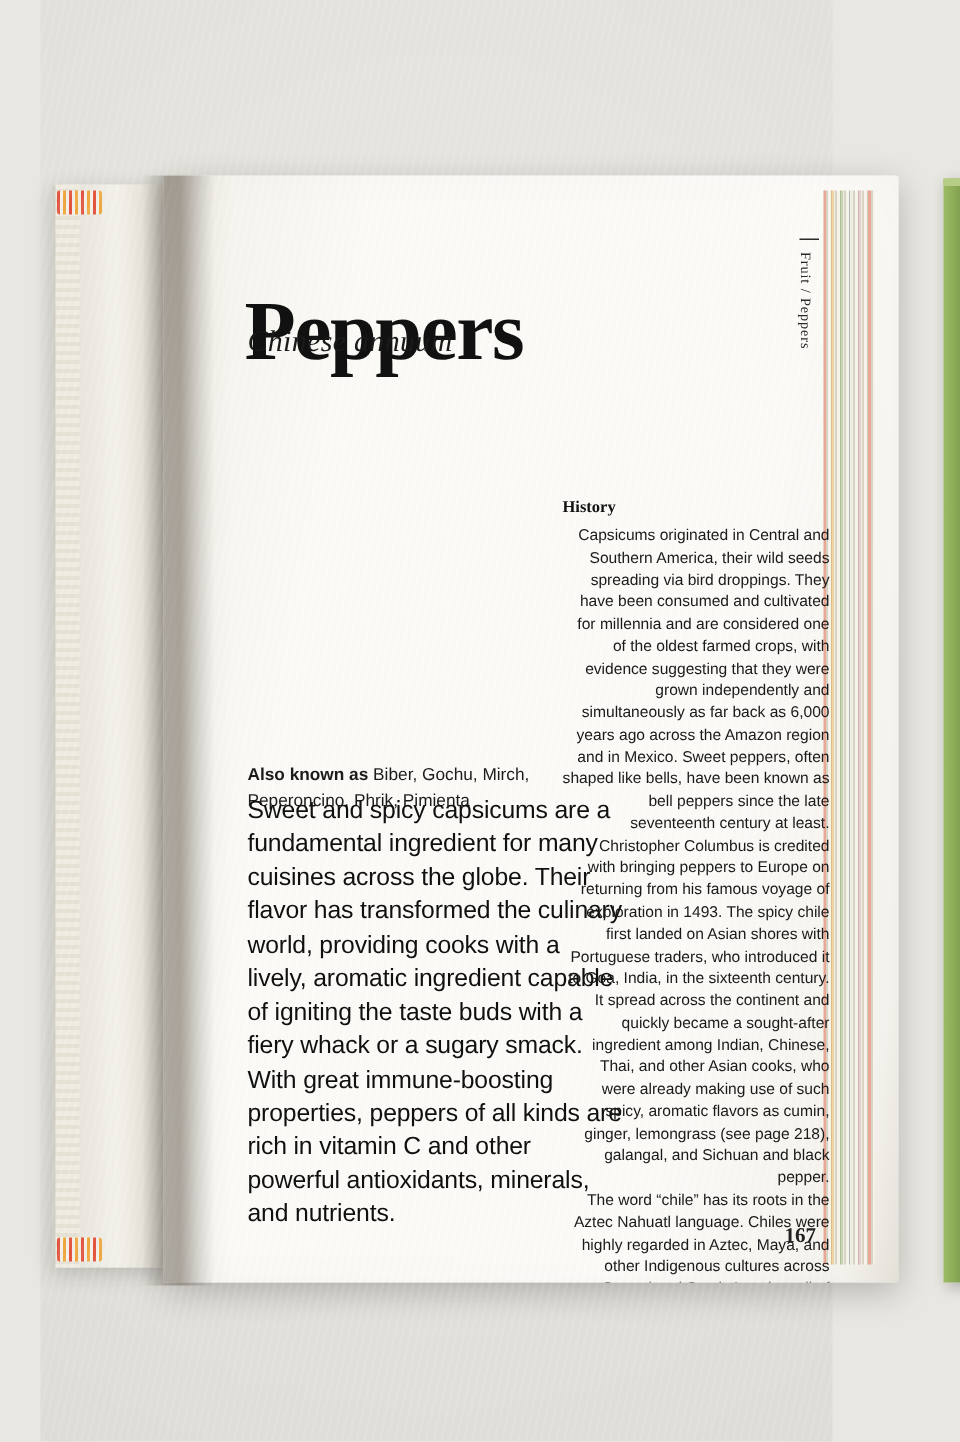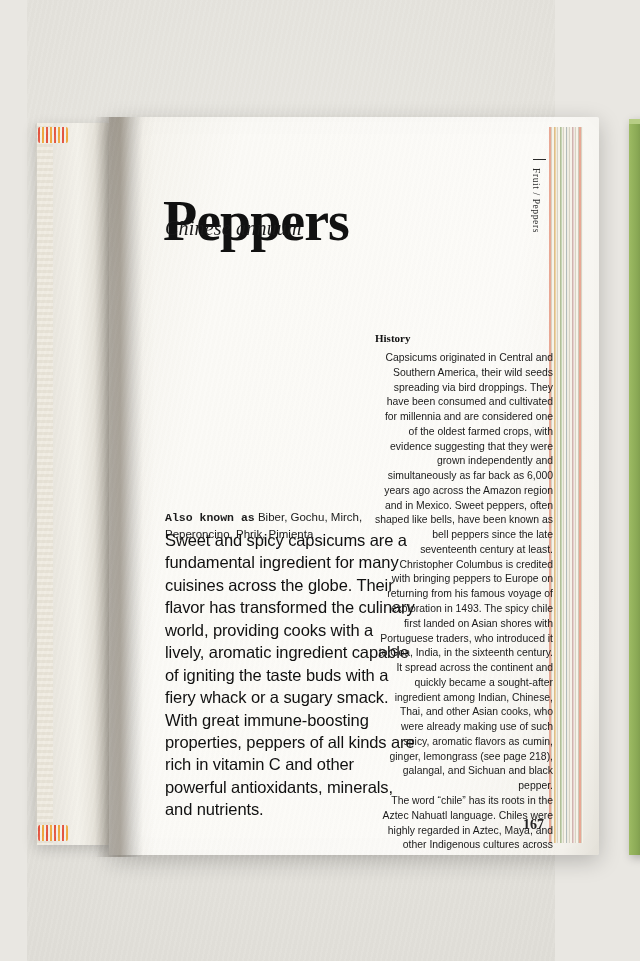--- a/index.html
+++ b/index.html
@@ -195,21 +195,21 @@
   
   .aka {
     position: absolute;
     left: 56px; top: 392px;
     width: 250px;
     font-family: "Liberation Sans", sans-serif;
     font-size: 11.5px;
     line-height: 1.5;
     color: #1b1b1b;
   }
-  .aka b { font-weight: 700; font-family: Liberation Mono, monospace; }
+  .aka b { font-weight: 700; }
 
   
   .lead {
     position: absolute;
     left: 56px; top: 412px;
     width: 250px;
     font-family: "Liberation Sans", sans-serif;
     font-size: 16.5px;
     line-height: 1.36;
     color: #101010;

